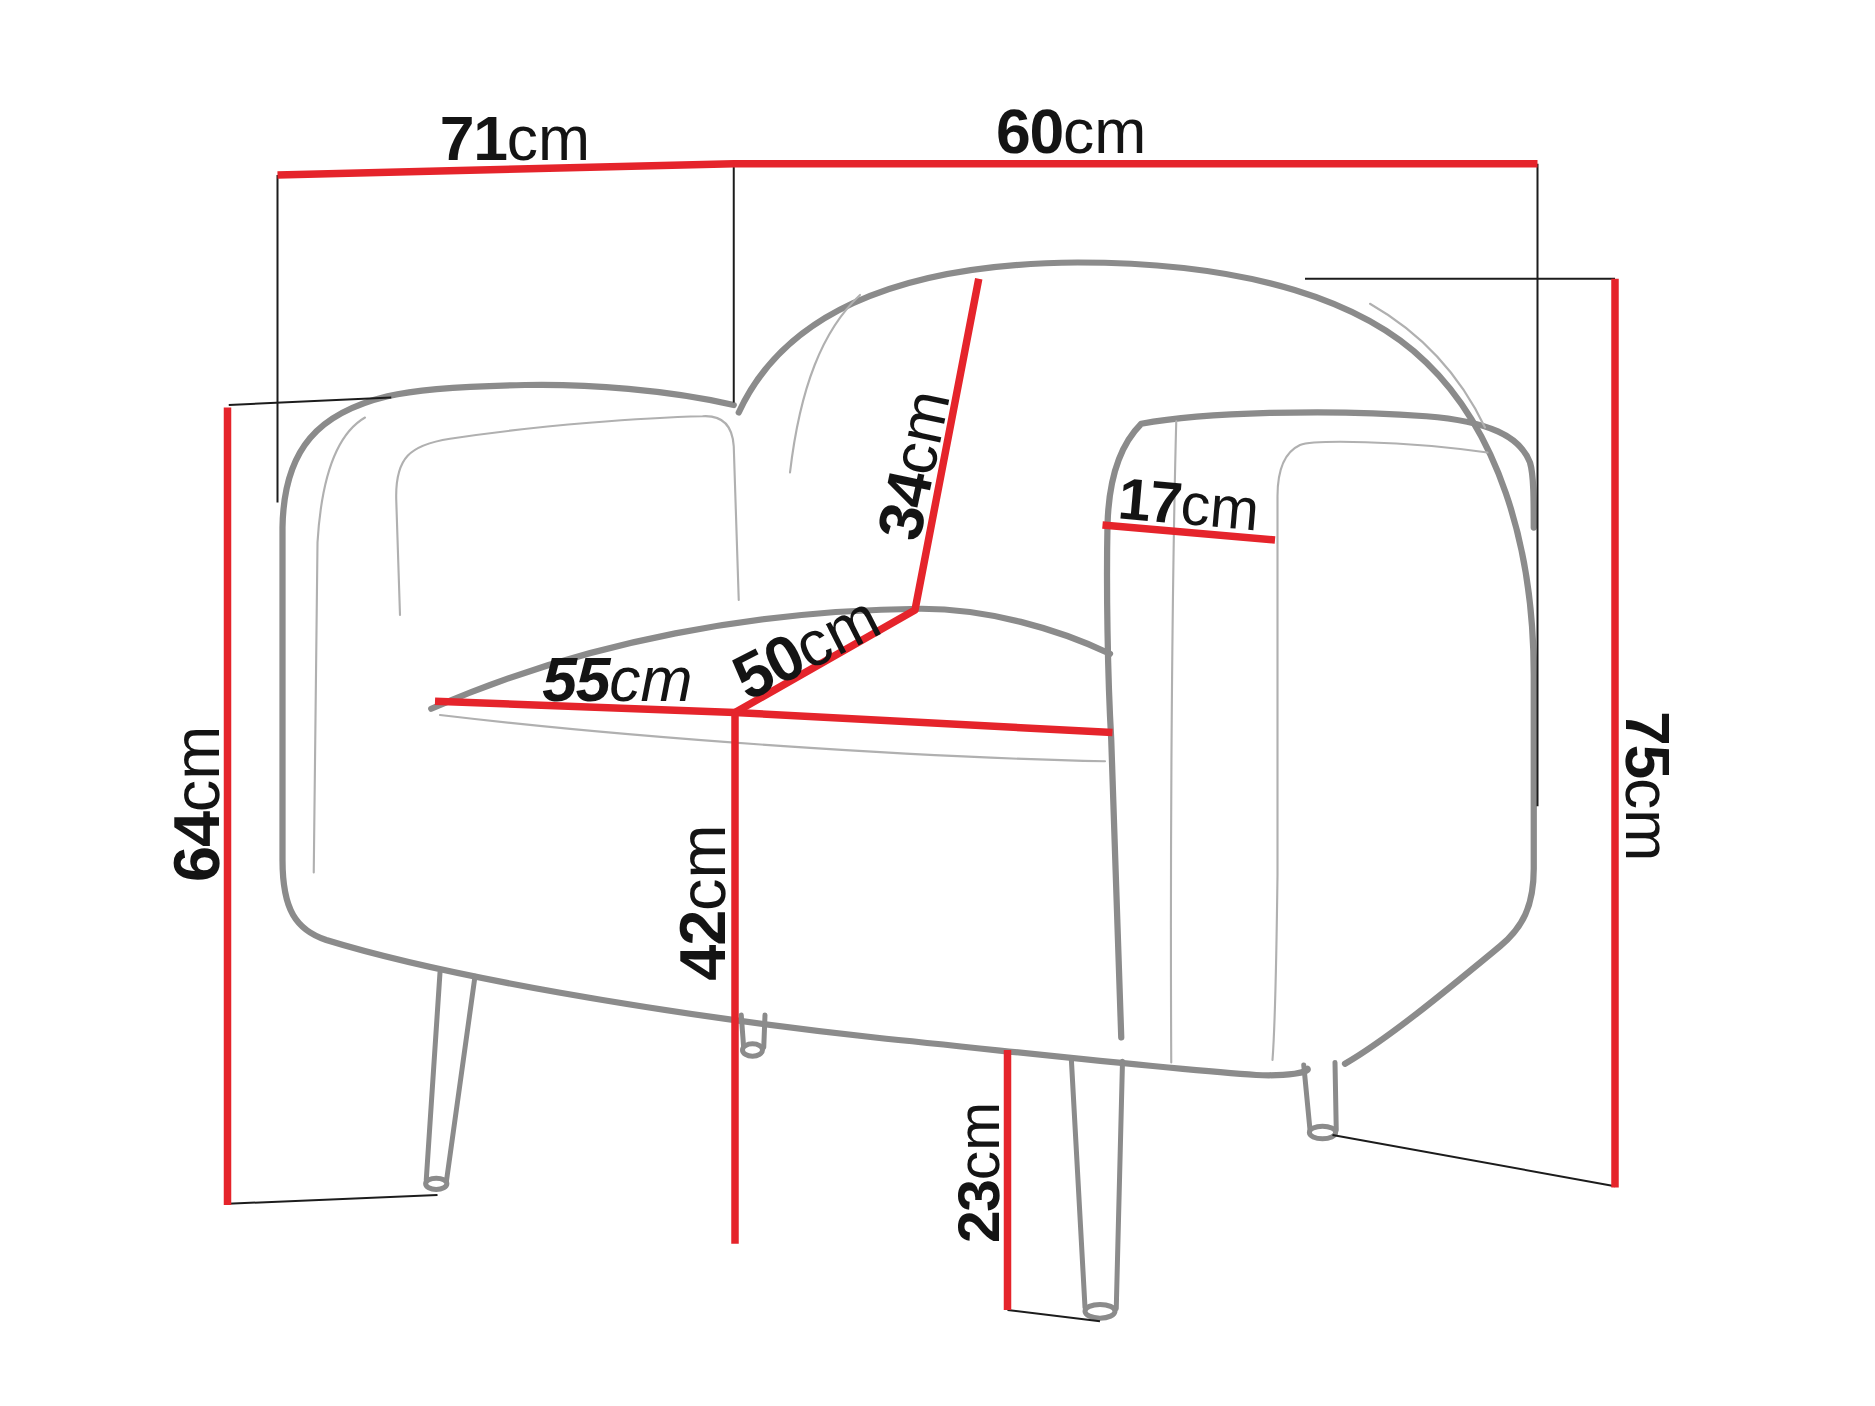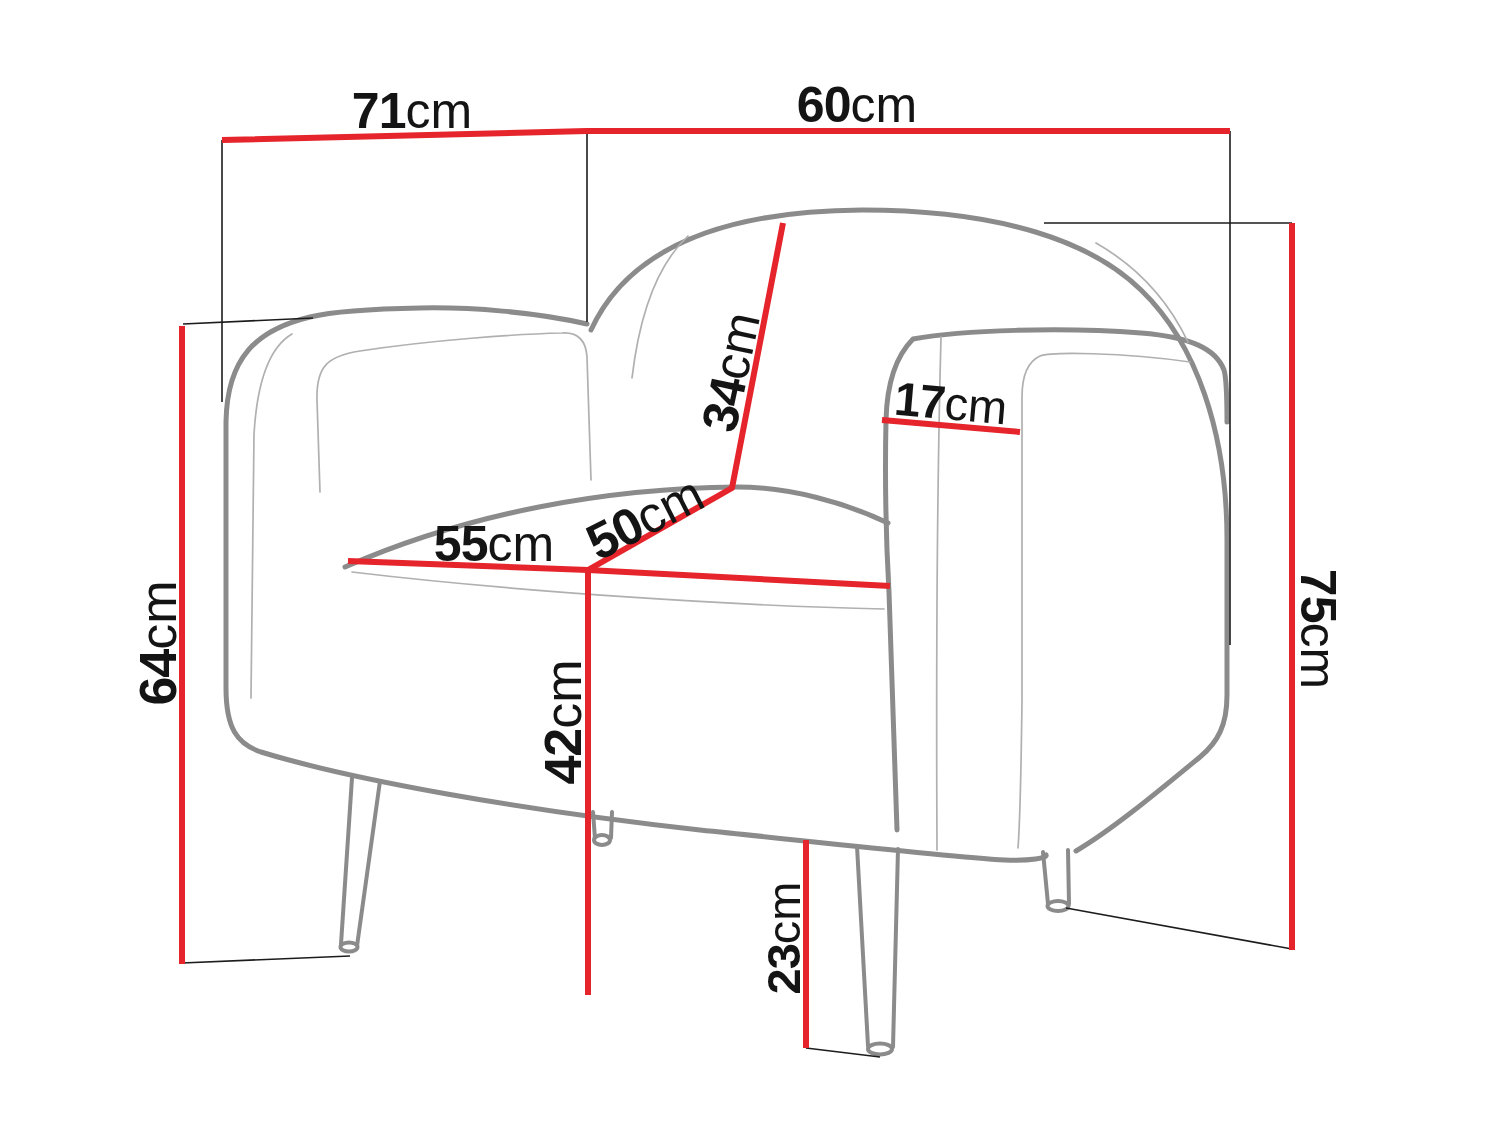--- a/index.html
+++ b/index.html
@@ -20,21 +20,21 @@
     letter-spacing:-1px;
   }
   .dim-label .num{font-weight:700;}
   .dim-label .unit{font-weight:400;letter-spacing:0;}
   
   #lbl-d71 {left:412px; top:111px;  font-size:50px;}
   #lbl-d90 {left:857px; top:105px;  font-size:50px;}
   #lbl-d34 {left:731px; top:372px;  font-size:50px; transform:translate(-50%,-50%) rotate(-78deg);}
   #lbl-d17 {left:951px; top:403px;  font-size:47px; transform:translate(-50%,-50%) rotate(5deg);}
   #lbl-d50 {left:645px; top:518px;  font-size:51px; transform:translate(-50%,-50%) rotate(-27deg);}
-  #lbl-d55 {left:494px; top:544px;  font-size:50px;}
+  #lbl-d55 {left:494px; top:544px;  font-size:50px;font-style:italic;}
   #lbl-d64 {left:158px; top:643px;  font-size:52px; transform:translate(-50%,-50%) rotate(-90deg);}
   #lbl-d42 {left:563px; top:722px;  font-size:52px; transform:translate(-50%,-50%) rotate(-90deg);}
   #lbl-d75 {left:1318px;top:629px;  font-size:50px; transform:translate(-50%,-50%) rotate(90deg);}
   #lbl-d23 {left:783px; top:938px;  font-size:47px; transform:translate(-50%,-50%) rotate(-90deg);}
 </style>
 </head>
 <body>
 
 <div id="stage">
 

